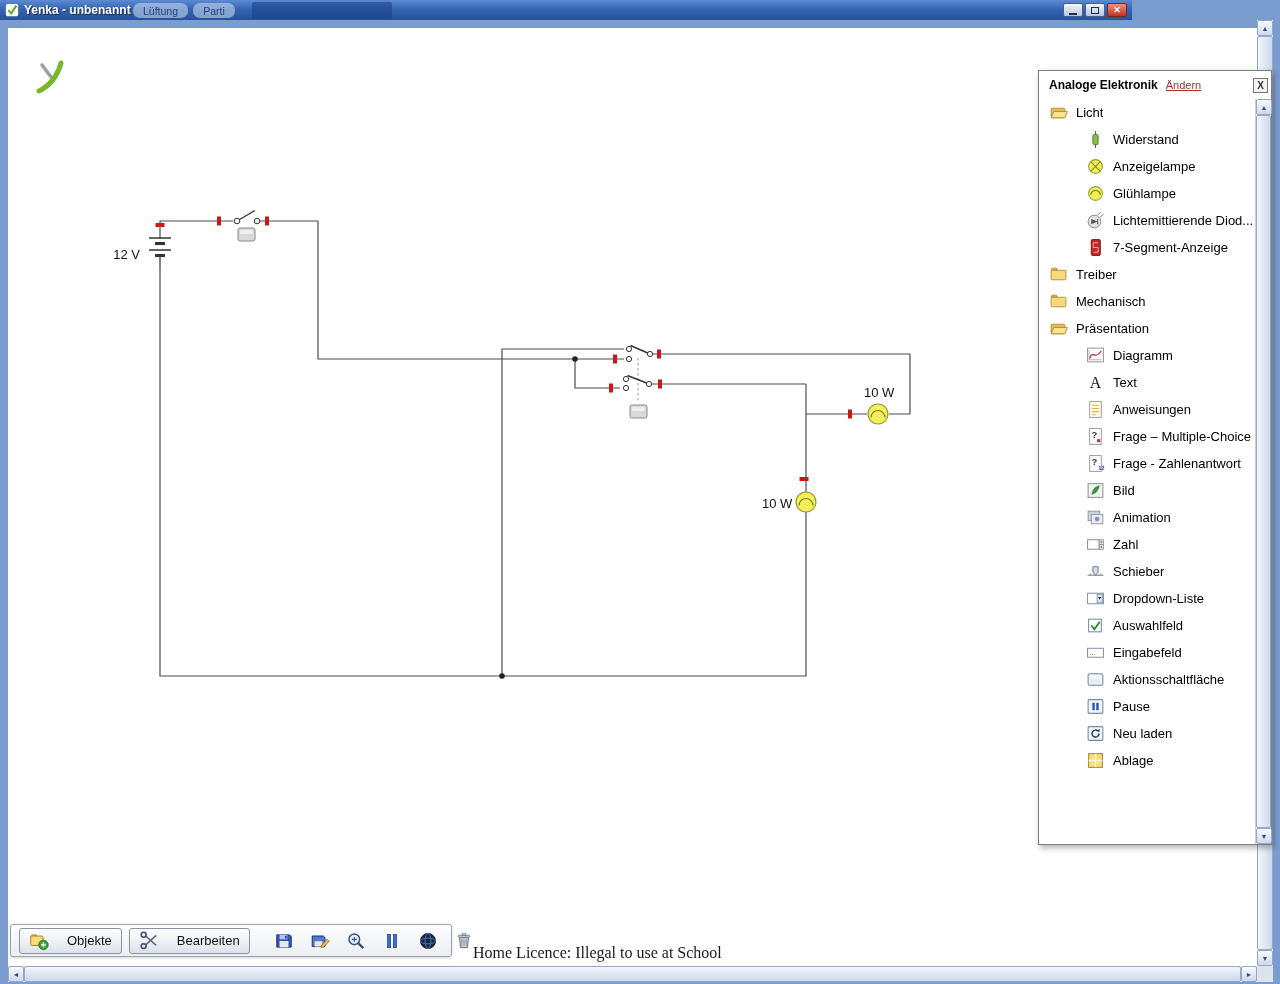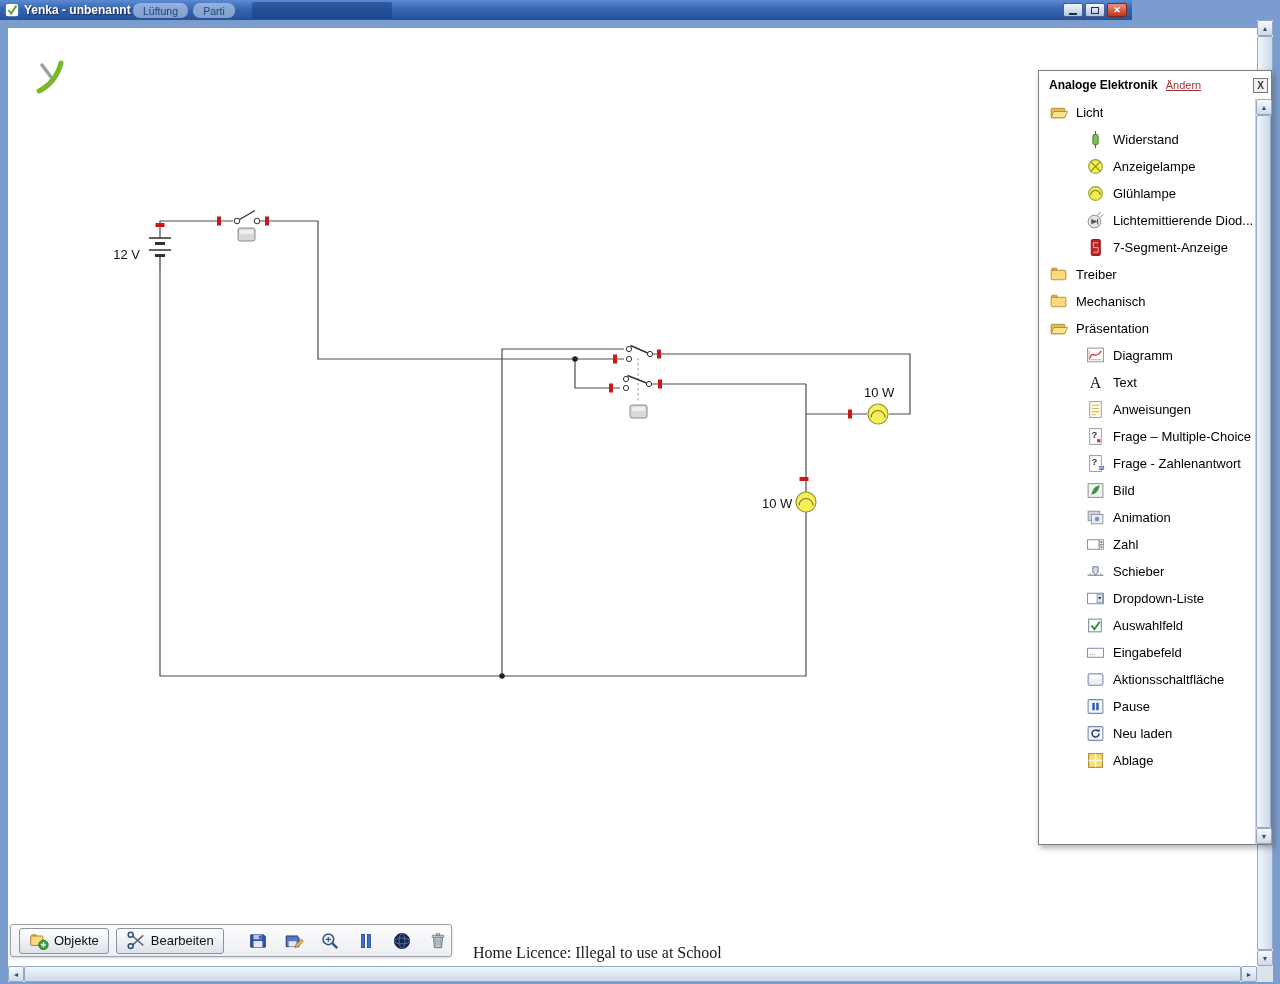--- a/index.html
+++ b/index.html
@@ -28,21 +28,21 @@
   .canvas{position:absolute;left:8px;top:28px;width:1249px;height:946px;background:#fff;overflow:hidden}
   .logo{position:absolute;left:25px;top:32px;width:36px;height:36px}
   .circuit{position:absolute;left:0;top:0}
   .circuit text{font-family:"Liberation Sans",sans-serif}
 
   
   .toolbar{position:absolute;left:2px;top:896px;width:442px;height:33px;
     background:linear-gradient(#fdfdfe,#eceef2);border:1px solid #9aa2ae;border-radius:3px;
     box-shadow:0 1px 3px rgba(0,0,0,.18);display:flex;align-items:center;padding:0 8px}
   .tb-group{display:inline-flex;align-items:center}
-  .tbtn{display:inline-flex;align-items:center;gap:5px;height:26px;padding:0 9px;margin-right:7px;
+  .tbtn{display:inline-flex;align-items:center;gap:18px;height:26px;padding:0 9px;margin-right:7px;
     border:1px solid #8a93a2;border-radius:3px;background:linear-gradient(#ffffff,#dde2e9);
     font:13px "Liberation Sans",sans-serif;color:#111;cursor:default}
   .tool{width:30px;height:26px;display:inline-flex;align-items:center;justify-content:center;
     border:none;background:transparent;margin-right:6px;cursor:default}
   .ticon{display:inline-flex}
   .ticon svg{width:20px;height:20px}
   .tb-sep{width:1px;height:22px;background:#c3c9d2;margin:0 6px}
 
   .status{position:absolute;left:465px;top:916px;font:16px "Liberation Serif",serif;color:#1a1a1a;white-space:nowrap}
 

